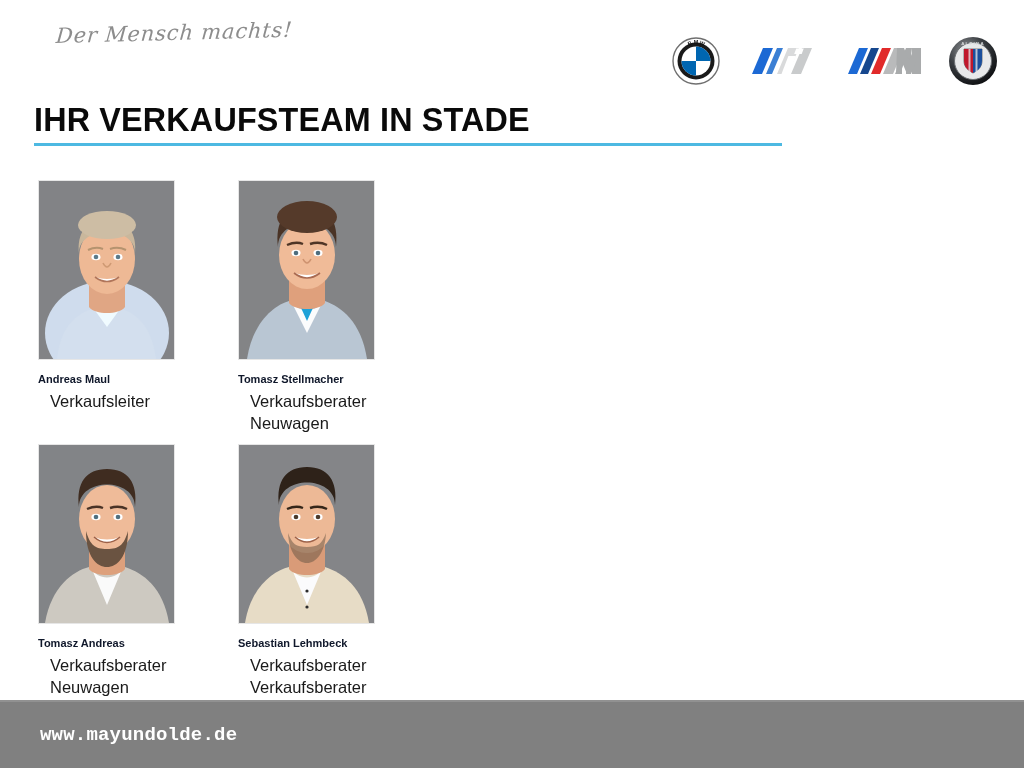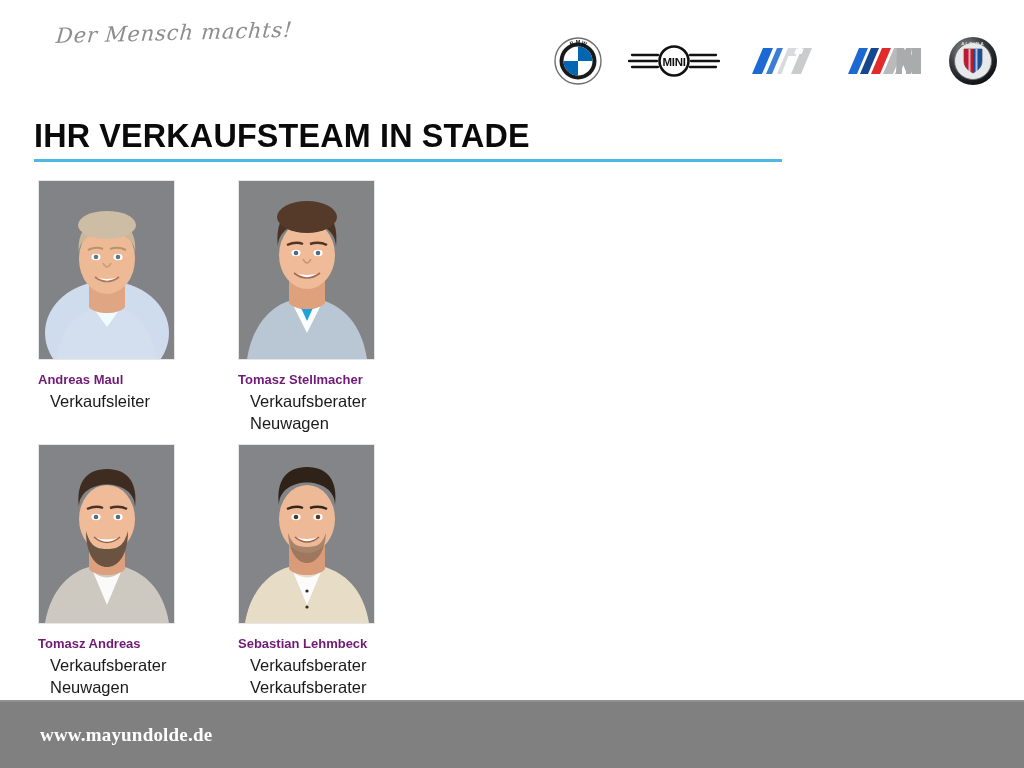--- a/index.html
+++ b/index.html
@@ -59,21 +59,21 @@
     display: flex;
     align-items: center;
     gap: 26px;
   }
   .brand-logo { display: block; }
 
   
   .title-wrap {
     position: absolute;
     left: 34px;
-    top: 116px;
+    top: 100px;
     width: 750px;
   }
   .page-title {
     font-family: "Liberation Sans", sans-serif;
     font-weight: bold;
     font-size: 34px;
     letter-spacing: 0.2px;
     color: #0a0a0a;
     line-height: 38px;
     transform: scaleX(0.95);
@@ -108,24 +108,24 @@
     border: 1px solid #e6e6e6;
     box-sizing: border-box;
     overflow: hidden;
     position: relative;
     background: #7f8083;
   }
   .photo svg { display: block; }
   .member-name {
     font-family: "Liberation Sans", sans-serif;
     font-weight: bold;
-    font-size: 13px;
+    font-size: 11px;
     line-height: 21px;
     margin-top: 9px;
-    color: #701a75;
+    color: #0f172a;
     white-space: nowrap;
   }
   .member-role {
     font-family: "Liberation Sans", sans-serif;
     font-size: 16.5px;
     line-height: 22px;
     color: #1a1a1a;
     white-space: nowrap;
     margin-left: 12px;
   }
@@ -138,21 +138,21 @@
     width: 1024px;
     height: 68px;
     background: #808080;
     border-top: 2px solid #919191;
     box-sizing: border-box;
   }
   .footer-url {
     position: absolute;
     left: 40px;
     top: 22px;
-    font-family: Liberation Serif, serif;
+    font-family: Liberation Mono, monospace;
     font-weight: bold;
     font-size: 19px;
     color: #ffffff;
     letter-spacing: 0.2px;
     text-align: center;
   }
 </style>
 </head>
 <body>
 
@@ -170,34 +170,20 @@
         <circle cx="24" cy="24" r="18.5" fill="#1a1a1a"></circle>
         <circle cx="24" cy="24" r="14.5" fill="#ffffff"></circle>
         <path d="M24 9.5 A14.5 14.5 0 0 1 38.5 24 L24 24 Z" fill="#0066b1"></path>
         <path d="M24 24 L9.5 24 A14.5 14.5 0 0 0 24 38.5 Z" fill="#0066b1"></path>
         <text x="24" y="7.2" font-family="Liberation Sans, sans-serif" font-size="5.4" font-weight="bold" fill="#111" text-anchor="middle" transform="rotate(-20 24 24)">B</text>
         <text x="24" y="7.2" font-family="Liberation Sans, sans-serif" font-size="5.4" font-weight="bold" fill="#111" text-anchor="middle">M</text>
         <text x="24" y="7.2" font-family="Liberation Sans, sans-serif" font-size="5.4" font-weight="bold" fill="#111" text-anchor="middle" transform="rotate(20 24 24)">W</text>
       </svg>
     </span>
 
-    <span class="brand-logo">
-      <svg width="92" height="40" viewBox="0 0 92 40">
-        <g fill="none" stroke="#111111" stroke-width="2.3" stroke-linecap="round">
-          <path d="M4 14 H30"></path>
-          <path d="M1 20 H29"></path>
-          <path d="M4 26 H30"></path>
-          <path d="M62 14 H88"></path>
-          <path d="M63 20 H91"></path>
-          <path d="M62 26 H88"></path>
-        </g>
-        <circle cx="46" cy="20" r="14.5" fill="#ffffff" stroke="#111111" stroke-width="2.6"></circle>
-        <text x="46" y="24.6" font-family="Liberation Sans, sans-serif" font-size="11.5" font-weight="bold" fill="#111111" text-anchor="middle" letter-spacing="-0.3">MINI</text>
-      </svg>
-    </span>
 
     <span class="brand-logo">
       <svg width="72" height="34" viewBox="0 0 72 34">
         <g>
           <polygon points="6,30 17,4 27,4 16,30" fill="#1c69d4"></polygon>
           <polygon points="20,30 31,4 37,4 26,30" fill="#3b7fd4"></polygon>
           <polygon points="31,30 42,4 53,4 42,30" fill="#d9dadb"></polygon>
           <polygon points="45,30 56,4 66,4 55,30" fill="#c9cbcc"></polygon>
           <rect x="47" y="12" width="7.5" height="18" transform="skewX(-21)" fill="#ffffff"></rect>
           <rect x="52" y="4.5" width="7.5" height="5.5" transform="skewX(-21)" fill="#ffffff"></rect>

